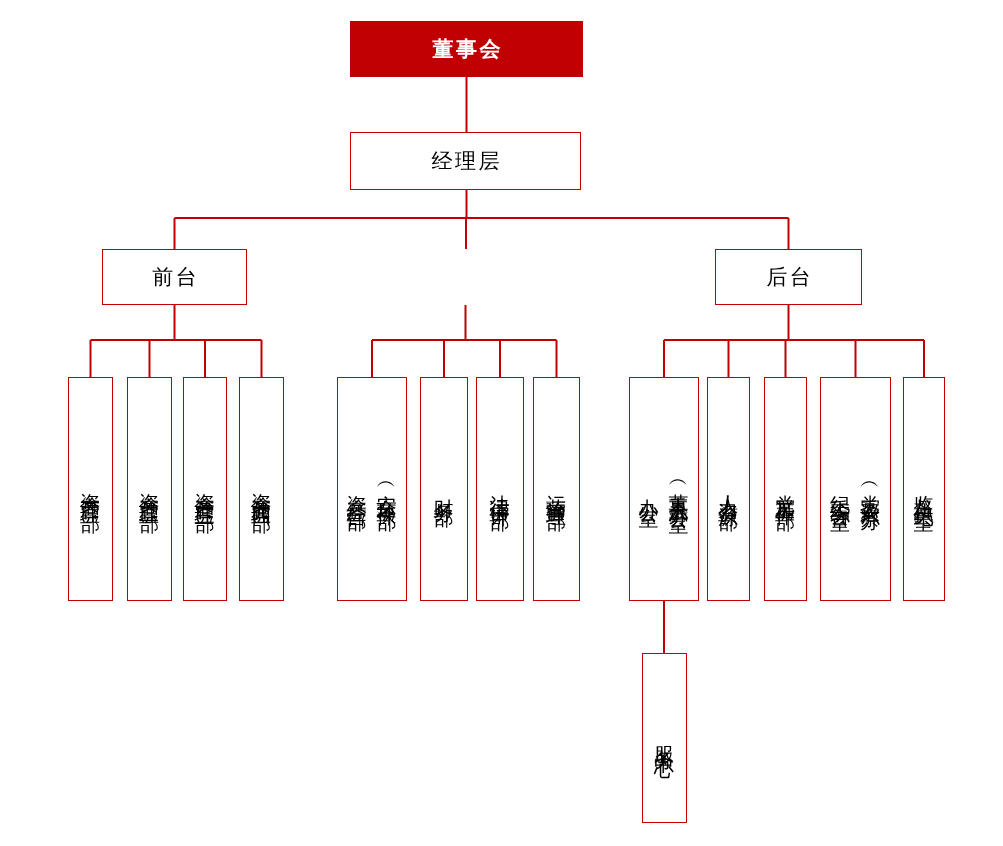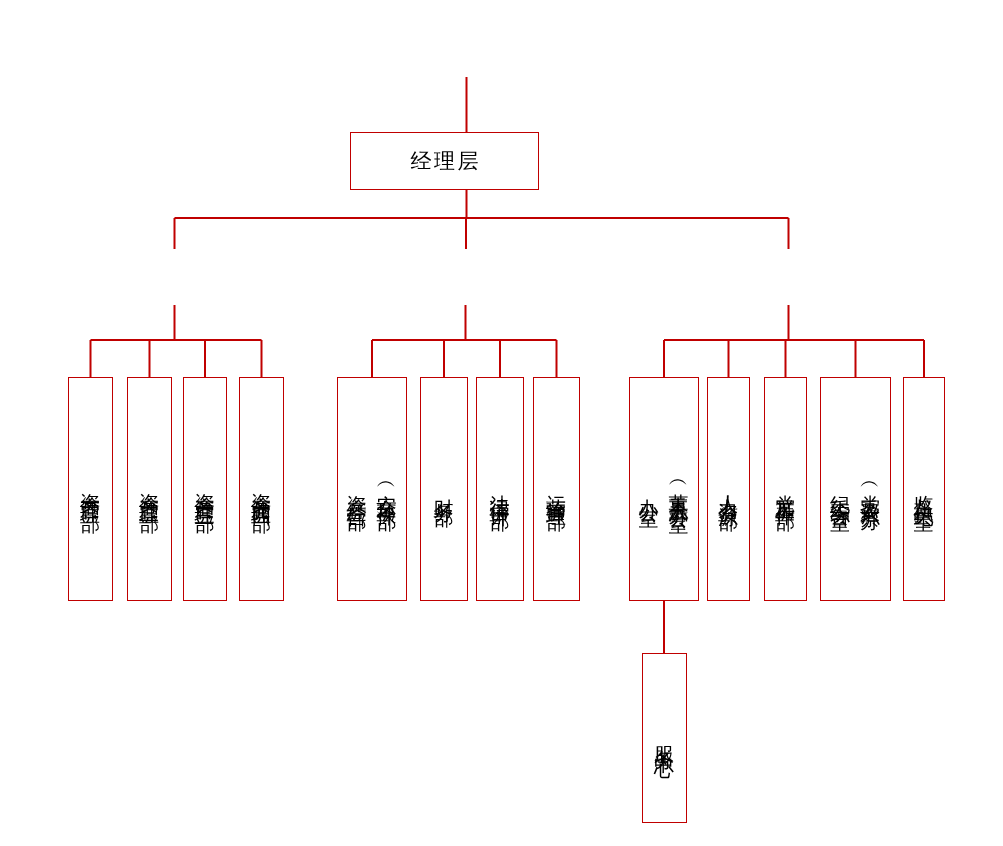--- a/index.html
+++ b/index.html
@@ -78,27 +78,36 @@
       M788.5 305 V340
       M664 340 H924
       M664 340 V377
       M728.5 340 V377
       M785.5 340 V377
       M855.5 340 V377
       M924 340 V377
       M664 601 V653"></path>
   </svg>
 
+  <div class="node filled" style="left:350px;top:21px;width:233px;height:56px;">
+    <span class="label">董事会</span>
+  </div>
 
-  <div class="node" style="left:350px;top:132px;width:189px;height:58px;">
+  <div class="node" style="left:350px;top:132px;width:231px;height:58px;">
     <span class="label">经理层</span>
   </div>
 
+  <div class="node" style="left:102px;top:249px;width:145px;height:56px;">
+    <span class="label">前台</span>
+  </div>
 
 
+  <div class="node" style="left:715px;top:249px;width:147px;height:56px;">
+    <span class="label">后台</span>
+  </div>
 
   <div class="node vnode" style="left:68px;top:377px;width:45px;height:224px;">
     <span class="label">资产管理一部</span>
   </div>
   <div class="node vnode" style="left:127px;top:377px;width:45px;height:224px;">
     <span class="label">资产管理二部</span>
   </div>
   <div class="node vnode" style="left:183px;top:377px;width:44px;height:224px;">
     <span class="label">资产管理三部</span>
   </div>

